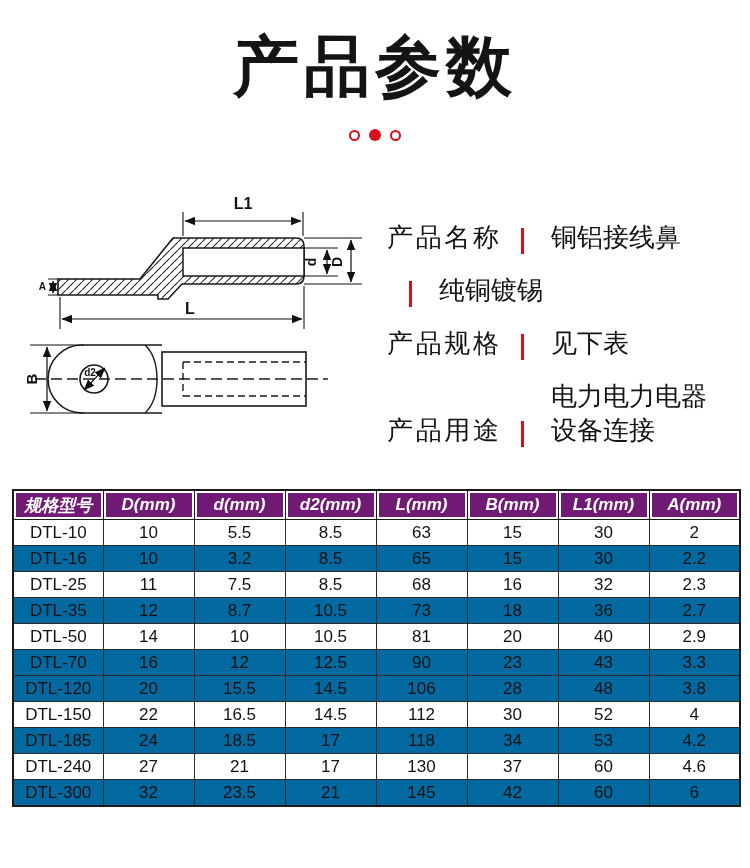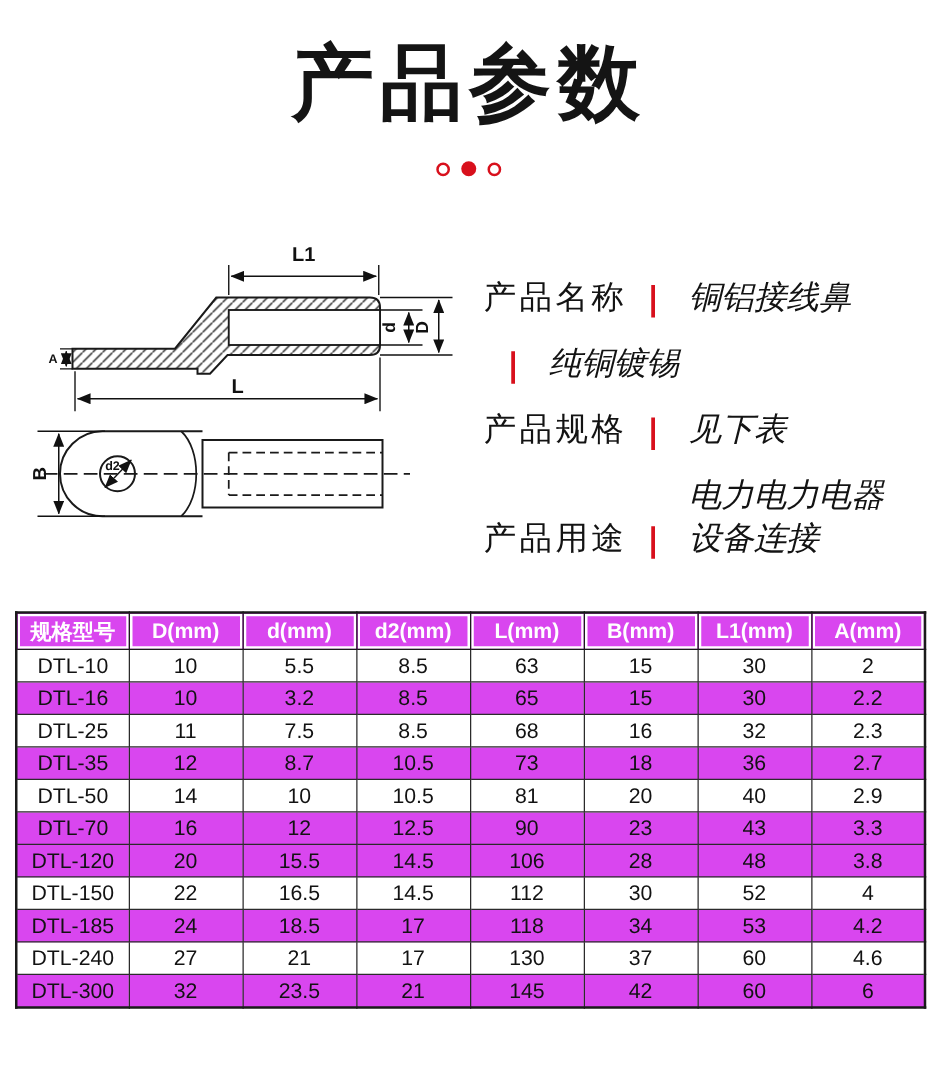--- a/index.html
+++ b/index.html
@@ -23,37 +23,38 @@
   .diagram-top  { position:absolute; left:10px; top:330px; }
   svg text { fill:#111; font-family:"Liberation Sans","DejaVu Sans",sans-serif; font-weight:bold; }
   
   .specs { position:absolute; left:387px; top:220px; width:360px; }
   .spec-row { display:flex; align-items:flex-end; margin-bottom:19px; }
   .spec-label {
     width:112px; font-size:26px; line-height:34px; color:#131313;
     text-align:justify; text-align-last:justify; flex:none;
   }
   .spec-bar { flex:none; width:3px; height:26px; background:#d8101c; margin:4px 27px 0 22px; }
-  .spec-value { font-size:26px; line-height:34px; color:#131313; width:180px;font-style:italic; }
+  .spec-value { font-size:26px; line-height:34px; color:#131313; width:180px; }
   
   .spec-table {
     position:absolute; left:12px; top:489px; width:729px;
     border-collapse:collapse; border:2px solid #1a1a1a; font-size:17px;
     table-layout:fixed; text-align:center;
   }
   .spec-table th {
-    background:#d946ef; color:#ffffff; font-weight:bold; font-size:17px;
+    background:#701a75; color:#ffffff; font-weight:bold; font-size:17px;
     height:28px; padding:0; border:1px solid #1a1a1a;
     box-shadow:inset 0 0 0 2px #ffffff;
+    font-style:italic;
   }
   .spec-table td {
     border:1px solid #2b2b2b; height:25px; padding:0; font-size:17px; color:#121212;
     background:#ffffff;
   }
-  .spec-table tr.alt td { background:#d946ef; }
+  .spec-table tr.alt td { background:#0369a1; }
 </style>
 </head>
 <body>
 
 <div class="page">
 
   <h1 class="title">产品参数</h1>
   <div class="dots">
     <span class="dot-outline"></span>
     <span class="dot-filled"></span>

